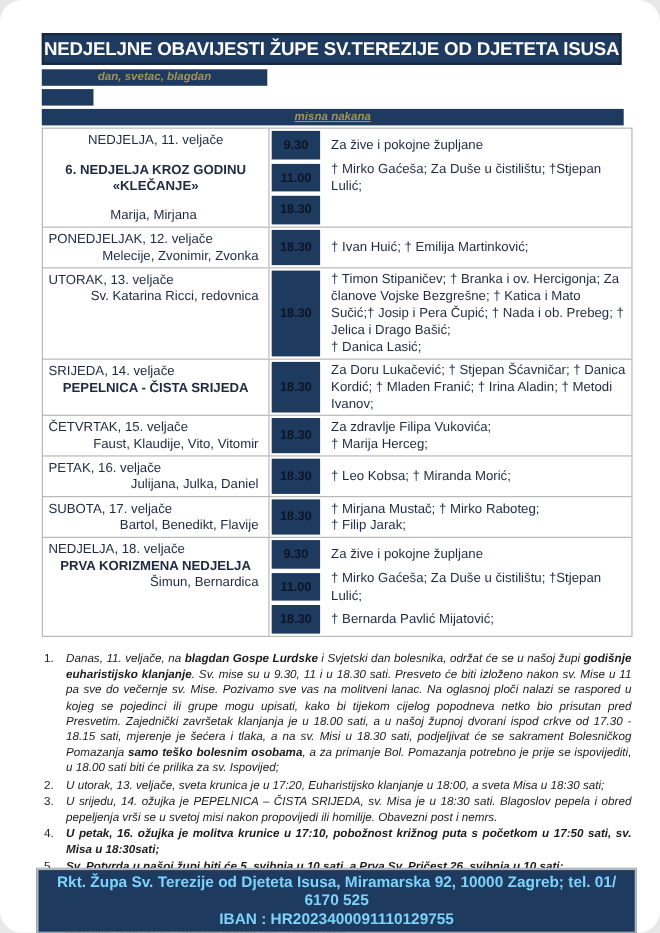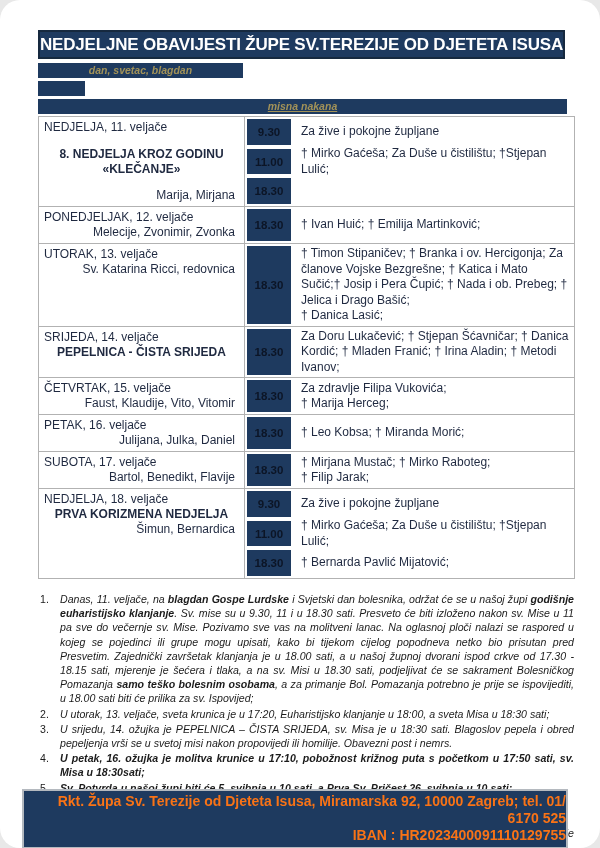--- a/index.html
+++ b/index.html
@@ -33,21 +33,21 @@
     border:1px solid var(--bordergray); margin-top:2px; width:535px;
     color:#1f2940; font-size:12px;
   }
   .day-row { display:flex; border-bottom:1px solid var(--bordergray); min-height:29px; }
   .day-row.last { border-bottom:none; }
   .day-cell {
     width:206px; border-right:1px solid var(--bordergray);
     padding:3px 5px; box-sizing:border-box; display:flex; flex-direction:column;
     justify-content:flex-start; line-height:15px;
   }
-  .day-cell.spread { justify-content:space-between; }
+  .day-cell.spread { justify-content:space-between;align-items:center; }
   .feast-line { font-weight:bold; text-align:center; }
   .saints-line { text-align:right; padding-right:4px; }
   .masses { flex:1; display:flex; flex-direction:column; }
   .mass { display:flex; flex:1; min-height:27px; }
   .time-cell {
     width:44px; flex-shrink:0; margin:2px 1px 2px 2px; background:var(--navy);
     color:var(--timetext); font-weight:bold; font-size:11.5px;
     display:flex; align-items:center; justify-content:center;
   }
   .intention {
@@ -58,23 +58,23 @@
 
   
   .announcements { list-style:none; margin:13px 0 0 2px; padding:0; width:534px; }
   .announcements li { display:flex; font-size:10.6px; line-height:14.2px; color:#1b1b1b; margin-bottom:1px; }
   .num { width:20px; flex-shrink:0; }
   .txt { flex:1; text-align:justify;font-style:italic; }
   .b { font-weight:bold; }
 
   
   .footer {
-    position:absolute; left:22px; top:789px; width:542px;
-    background:var(--navy); border:2px solid #b4b9bf; color:#f97316;
-    font-weight:bold; font-size:14px; text-align:right; padding:2px 0 3px;
+    position:absolute; left:33px; top:789px; width:542px;
+    background:var(--navy); border:2px solid #b4b9bf; color:#7dd3fc;
+    font-weight:bold; font-size:14px; text-align:center; padding:2px 0 3px;
   }
   .footer div { line-height:17px; }
 </style>
 </head>
 <body>
 
 <div class="page">
   <div class="content">
 
     <div class="title-bar">NEDJELJNE OBAVIJESTI ŽUPE SV.TEREZIJE OD DJETETA ISUSA</div>
@@ -82,21 +82,21 @@
     <div class="thead">
       <div class="th th-day">dan, svetac, blagdan</div>
       <div class="th th-time"></div>
       <div class="th th-intention">misna nakana</div>
     </div>
 
     <div class="tbody" id="rows">
         <div class="day-row">
           <div class="day-cell spread">
             <div class="day-line">NEDJELJA, 11. veljače</div>
-            <div class="feast-line">8. NEDJELJA KROZ GODINU «KLEČANJE»</div>
+            <div class="feast-line">6. NEDJELJA KROZ GODINU «KLEČANJE»</div>
             <div class="saints-line">Marija, Mirjana</div>
           </div>
           <div class="masses">
             <div class="mass">
               <div class="time-cell">9.30</div>
               <div class="intention indent">Za žive i pokojne župljane</div>
             </div>
             <div class="mass">
               <div class="time-cell">11.00</div>
               <div class="intention">† Mirko Gaćeša; Za Duše u čistilištu; †Stjepan Lulić;</div>

